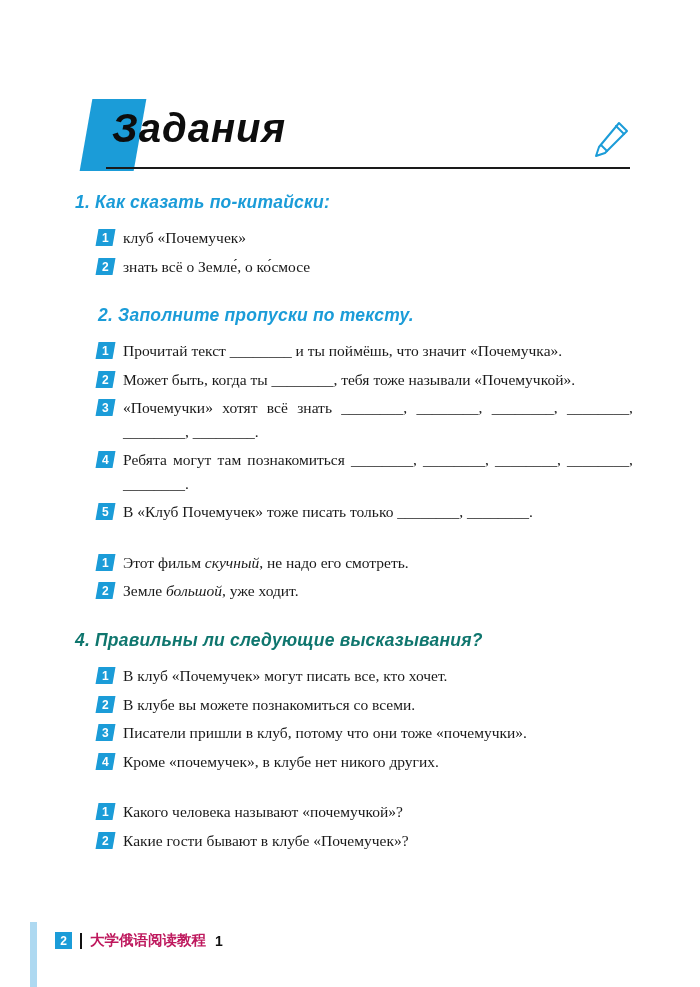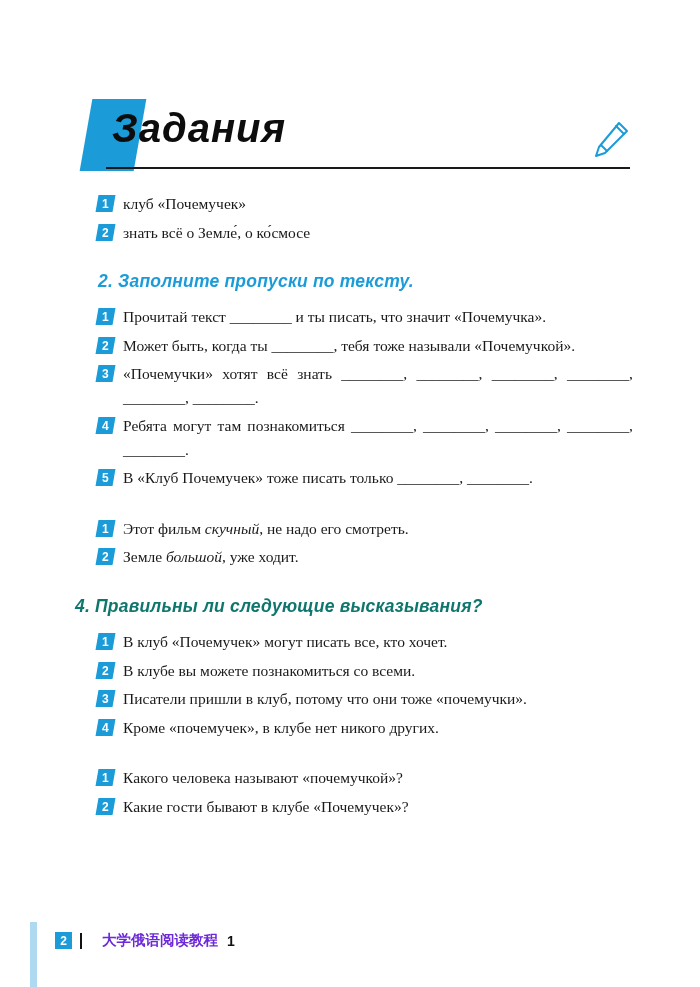--- a/index.html
+++ b/index.html
@@ -30,41 +30,42 @@
   .item-text{display:block;flex:1;font-size:15.5px;line-height:1.52;}
   .justify .item-text{text-align:justify;}
   .em{font-style:italic;}
 
   
   .left-strip{position:absolute;left:30px;top:922px;width:7px;height:65px;}
   .footer{position:absolute;left:55px;top:931px;display:flex;align-items:center;}
   .page-num-badge{width:17px;height:17px;display:flex;align-items:center;justify-content:center;
         color:#fff;font-family:"Liberation Sans",sans-serif;font-weight:bold;font-size:12px;}
   .footer-divider{width:2px;height:16px;background:#111;margin:0 8px 0 8px;}
-  .book-title{font-family:"Liberation Sans",sans-serif;font-weight:bold;font-size:14.5px;color:#6d28d9;margin-left:12px;}
+  .book-title{font-family:"Liberation Sans",sans-serif;font-weight:bold;font-size:14.5px;color:#be185d;}
   .book-volume{font-family:"Liberation Sans",sans-serif;font-weight:bold;font-size:14px;color:#111;margin-left:9px;}
 </style>
 </head>
 <body>
 
 <div class="page">
 
   <div class="title-parallelogram" style="background: rgb(27, 156, 216);"></div>
   <h1 class="page-title">Задания</h1>
   <div class="title-rule"></div>
   <svg class="pencil" width="46" height="48" viewBox="0 0 46 48">
     <g fill="none" stroke="#1b9cd8" stroke-width="2" stroke-linejoin="round" stroke-linecap="round">
       <path d="M31 7 L39 15 L17 37 L8 40 L11 31 Z"></path>
       <path d="M13 29 L19 35"></path>
       <path d="M28 10 L36 18"></path>
     </g>
   </svg>
 
   <main class="main" id="sections">
       <section class="exercise">
+        <h2 class="sec-title" style="color: rgb(27, 156, 216);">1. Как сказать по-китайски:</h2>
         <div class="items">
           <div class="item">
             <span class="badge" style="background: rgb(27, 156, 216);">
               <span class="badge-num">1</span>
             </span>
             <span class="item-text"><span>клуб «Почемучек»</span></span>
           </div>
           <div class="item">
             <span class="badge" style="background: rgb(27, 156, 216);">
               <span class="badge-num">2</span>
@@ -73,21 +74,21 @@
           </div>
         </div>
       </section>
       <section class="exercise justify">
         <h2 class="sec-title" style="color: rgb(27, 156, 216); margin-left: 23px;">2. Заполните пропуски по тексту.</h2>
         <div class="items">
           <div class="item">
             <span class="badge" style="background: rgb(27, 156, 216);">
               <span class="badge-num">1</span>
             </span>
-            <span class="item-text"><span>Прочитай текст ________ и ты писать, что значит «Почемучка».</span></span>
+            <span class="item-text"><span>Прочитай текст ________ и ты поймёшь, что значит «Почемучка».</span></span>
           </div>
           <div class="item">
             <span class="badge" style="background: rgb(27, 156, 216);">
               <span class="badge-num">2</span>
             </span>
             <span class="item-text"><span>Может быть, когда ты ________, тебя тоже называли «Почемучкой».</span></span>
           </div>
           <div class="item">
             <span class="badge" style="background: rgb(27, 156, 216);">
               <span class="badge-num">3</span>

